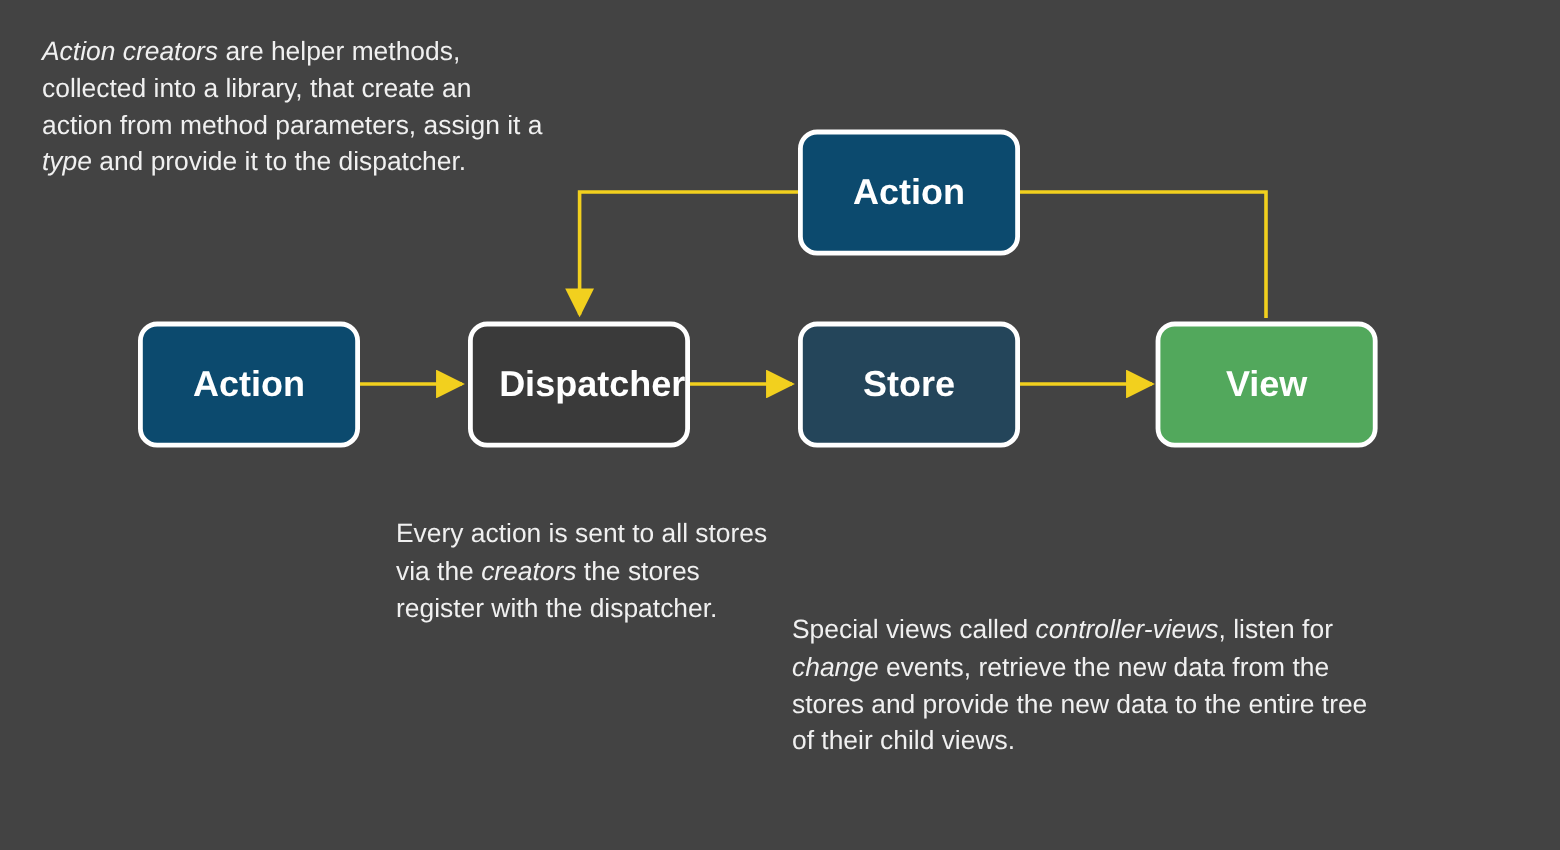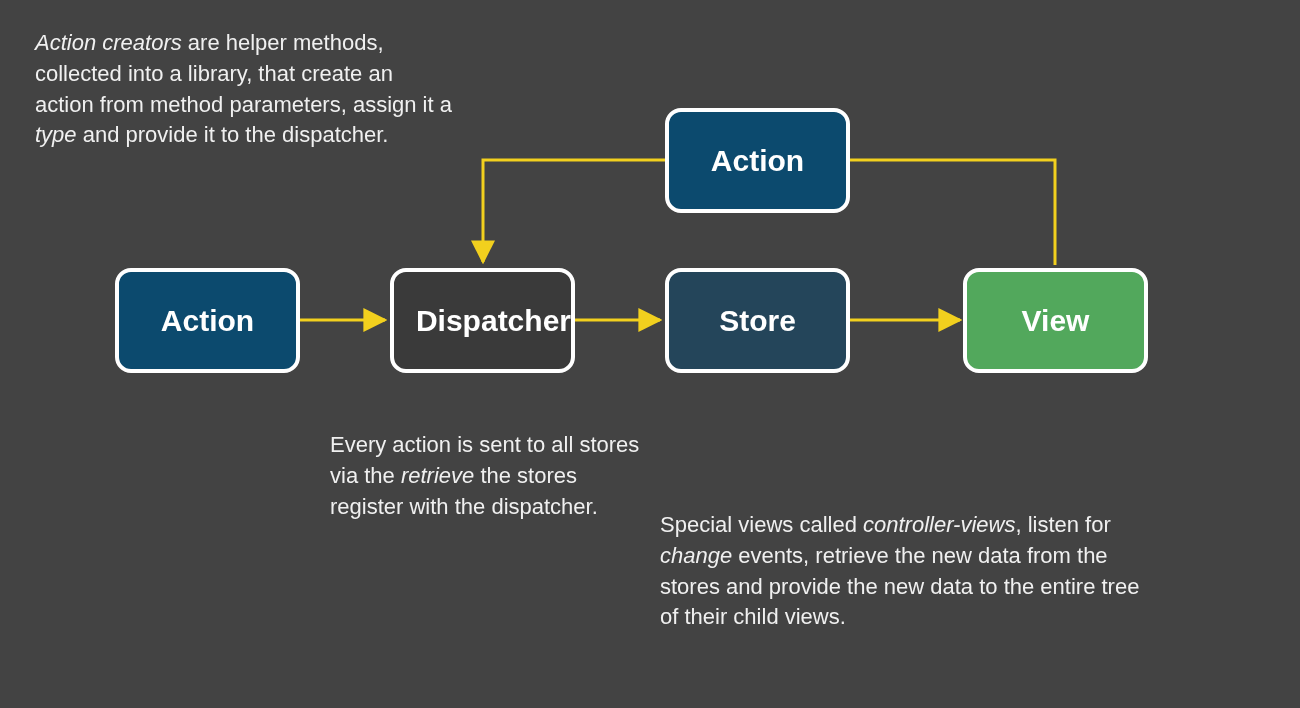--- a/index.html
+++ b/index.html
@@ -83,18 +83,18 @@
   </div>
 
   <div class="node store" style="left:665px; top:268px;">
     <span>Store</span>
   </div>
 
   <div class="node view" style="left:963px; top:268px;">
     <span>View</span>
   </div>
 
-  <div class="desc" style="left:330px; top:430px; width:310px;">Every action is sent to all stores via the <em>retrieve</em> the stores register with the dispatcher.</div>
+  <div class="desc" style="left:330px; top:430px; width:310px;">Every action is sent to all stores via the <em>creators</em> the stores register with the dispatcher.</div>
 
 
   <div class="desc" style="left:660px; top:510px; width:500px;">Special views called <em>controller-views</em>, listen for <em>change</em> events, retrieve the new data from the stores and provide the new data to the entire tree of their child views.</div>
 
 </div>
 
 </body></html>

